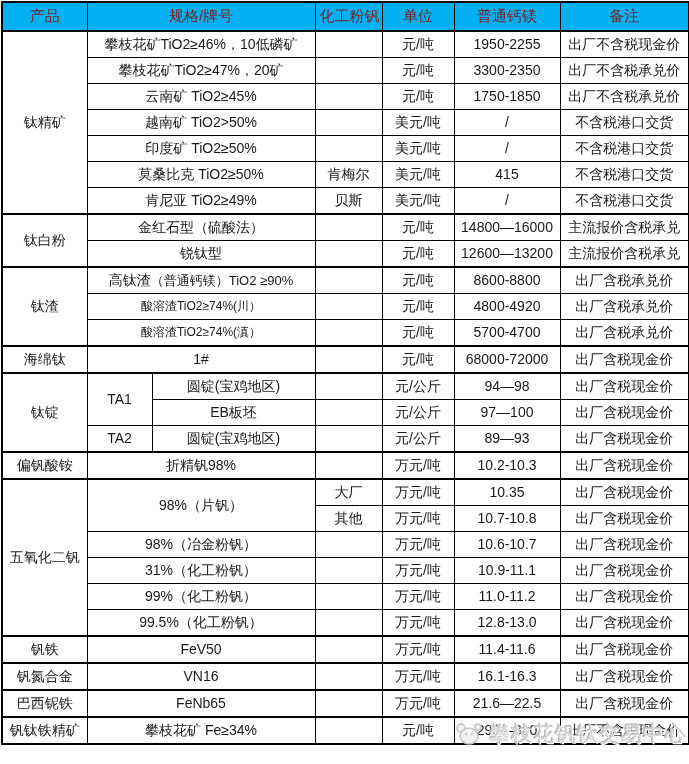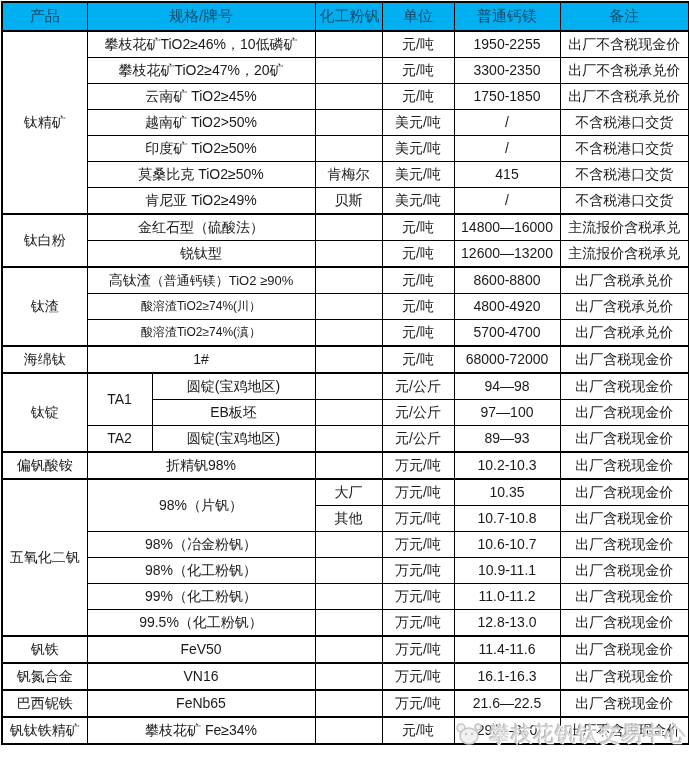--- a/index.html
+++ b/index.html
@@ -26,21 +26,21 @@
     padding: 0 4px;
     height: 25px;
     font-size: 14px;
     color: #1a1a1a;
     overflow: hidden;
     white-space: nowrap;
     line-height: 1.1;
   }
   .price-table thead th {
     background: #00B0F0;
-    color: #0c4a6e;
+    color: #7f1d1d;
     font-size: 15px;
     font-weight: 500;
     text-align: center;
     border-bottom: 2px solid #000000;
     height: 27px;
   }
   .price-table td.c { text-align: center; }
   .price-table td.l { text-align: center; }
   .price-table tr.section-start td { border-top: 2px solid #000000; }
   .price-table td.spec-small { font-size: 12px; }
@@ -227,21 +227,21 @@
         <td class="l">出厂含税现金价</td>
       </tr>
       <tr>
         <td class="l" colspan="2">98%（冶金粉钒）</td>
         <td class="c"></td>
         <td class="c">万元/吨</td>
         <td class="c">10.6-10.7</td>
         <td class="l">出厂含税现金价</td>
       </tr>
       <tr>
-        <td class="l" colspan="2">98%（化工粉钒）</td>
+        <td class="l" colspan="2">31%（化工粉钒）</td>
         <td class="c"></td>
         <td class="c">万元/吨</td>
         <td class="c">10.9-11.1</td>
         <td class="l">出厂含税现金价</td>
       </tr>
       <tr>
         <td class="l" colspan="2">99%（化工粉钒）</td>
         <td class="c"></td>
         <td class="c">万元/吨</td>
         <td class="c">11.0-11.2</td>

